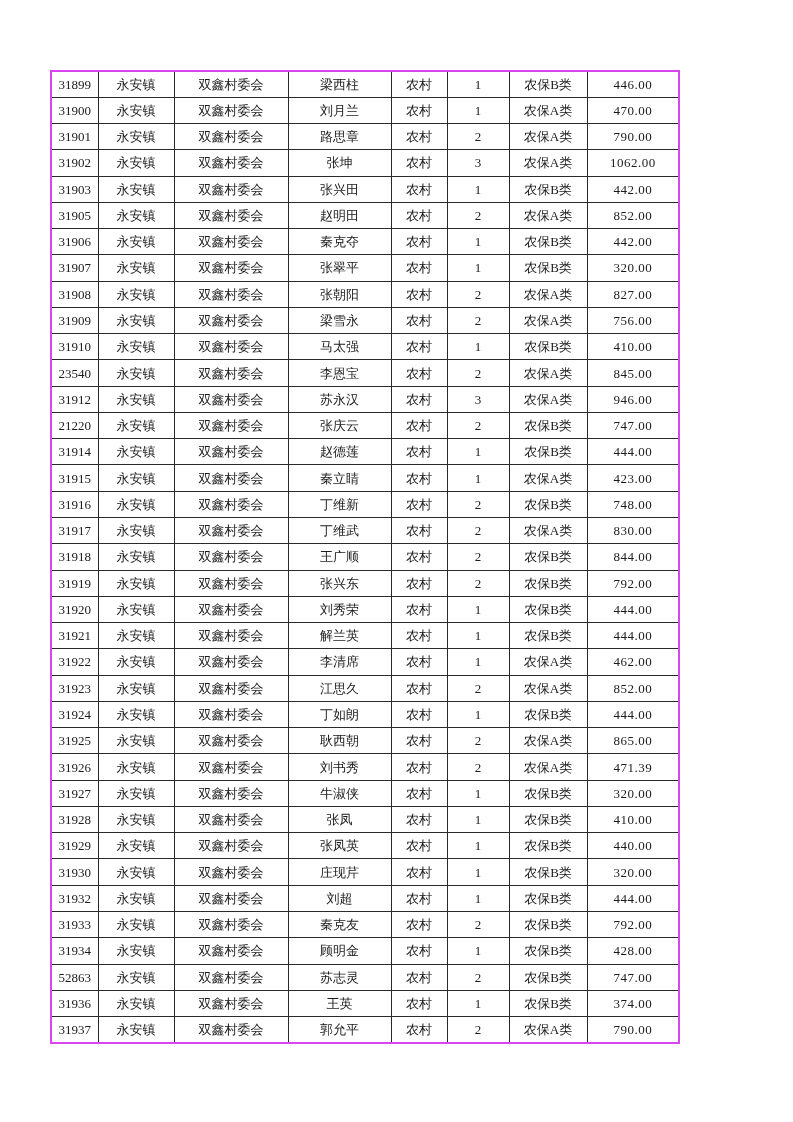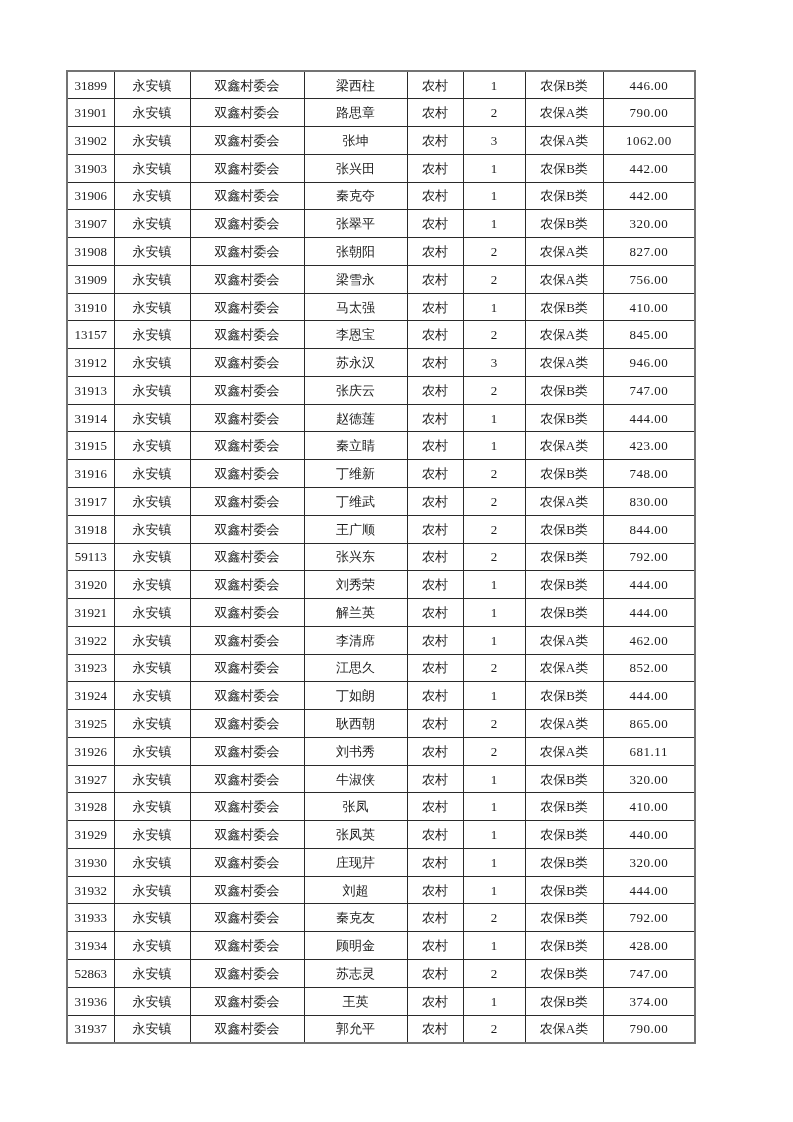--- a/index.html
+++ b/index.html
@@ -10,27 +10,27 @@
   .page {
     position: relative;
     width: 793px;
     height: 1122px;
     background: #ffffff;
     overflow: hidden;
     font-family: "Liberation Serif", "DejaVu Serif", serif;
   }
   table.roster {
     position: absolute;
-    left: 66px;
+    left: 50px;
     top: 70px;
     width: 628px;
     height: 974px;
     border-collapse: collapse;
     table-layout: fixed;
-    border: 2px solid #737373;
+    border: 2px solid #d946ef;
   }
   table.roster td {
     border: 1px solid #2a2a2a;
     padding: 0 2px;
     font-size: 13px;
     line-height: 1;
     color: #1b1b1b;
     text-align: center;
     vertical-align: middle;
     white-space: nowrap;
@@ -64,20 +64,30 @@
     <td>31899</td>
     <td>永安镇</td>
     <td>双鑫村委会</td>
     <td>梁西柱</td>
     <td>农村</td>
     <td>1</td>
     <td>农保B类</td>
     <td class="amount">446.00</td>
   </tr>
 
+  <tr>
+    <td>31900</td>
+    <td>永安镇</td>
+    <td>双鑫村委会</td>
+    <td>刘月兰</td>
+    <td>农村</td>
+    <td>1</td>
+    <td>农保A类</td>
+    <td class="amount">470.00</td>
+  </tr>
 
   <tr>
     <td>31901</td>
     <td>永安镇</td>
     <td>双鑫村委会</td>
     <td>路思章</td>
     <td>农村</td>
     <td>2</td>
     <td>农保A类</td>
     <td class="amount">790.00</td>
@@ -99,20 +109,30 @@
     <td>永安镇</td>
     <td>双鑫村委会</td>
     <td>张兴田</td>
     <td>农村</td>
     <td>1</td>
     <td>农保B类</td>
     <td class="amount">442.00</td>
   </tr>
 
 
+  <tr>
+    <td>31905</td>
+    <td>永安镇</td>
+    <td>双鑫村委会</td>
+    <td>赵明田</td>
+    <td>农村</td>
+    <td>2</td>
+    <td>农保A类</td>
+    <td class="amount">852.00</td>
+  </tr>
 
   <tr>
     <td>31906</td>
     <td>永安镇</td>
     <td>双鑫村委会</td>
     <td>秦克夺</td>
     <td>农村</td>
     <td>1</td>
     <td>农保B类</td>
     <td class="amount">442.00</td>
@@ -156,21 +176,21 @@
     <td>永安镇</td>
     <td>双鑫村委会</td>
     <td>马太强</td>
     <td>农村</td>
     <td>1</td>
     <td>农保B类</td>
     <td class="amount">410.00</td>
   </tr>
 
   <tr>
-    <td>13157</td>
+    <td>23540</td>
     <td>永安镇</td>
     <td>双鑫村委会</td>
     <td>李恩宝</td>
     <td>农村</td>
     <td>2</td>
     <td>农保A类</td>
     <td class="amount">845.00</td>
   </tr>
 
   <tr>
@@ -178,21 +198,21 @@
     <td>永安镇</td>
     <td>双鑫村委会</td>
     <td>苏永汉</td>
     <td>农村</td>
     <td>3</td>
     <td>农保A类</td>
     <td class="amount">946.00</td>
   </tr>
 
   <tr>
-    <td>31913</td>
+    <td>21220</td>
     <td>永安镇</td>
     <td>双鑫村委会</td>
     <td>张庆云</td>
     <td>农村</td>
     <td>2</td>
     <td>农保B类</td>
     <td class="amount">747.00</td>
   </tr>
 
   <tr>
@@ -244,21 +264,21 @@
     <td>永安镇</td>
     <td>双鑫村委会</td>
     <td>王广顺</td>
     <td>农村</td>
     <td>2</td>
     <td>农保B类</td>
     <td class="amount">844.00</td>
   </tr>
 
   <tr>
-    <td>59113</td>
+    <td>31919</td>
     <td>永安镇</td>
     <td>双鑫村委会</td>
     <td>张兴东</td>
     <td>农村</td>
     <td>2</td>
     <td>农保B类</td>
     <td class="amount">792.00</td>
   </tr>
 
   <tr>
@@ -328,21 +348,21 @@
   </tr>
 
   <tr>
     <td>31926</td>
     <td>永安镇</td>
     <td>双鑫村委会</td>
     <td>刘书秀</td>
     <td>农村</td>
     <td>2</td>
     <td>农保A类</td>
-    <td class="amount">681.11</td>
+    <td class="amount">471.39</td>
   </tr>
 
   <tr>
     <td>31927</td>
     <td>永安镇</td>
     <td>双鑫村委会</td>
     <td>牛淑侠</td>
     <td>农村</td>
     <td>1</td>
     <td>农保B类</td>

